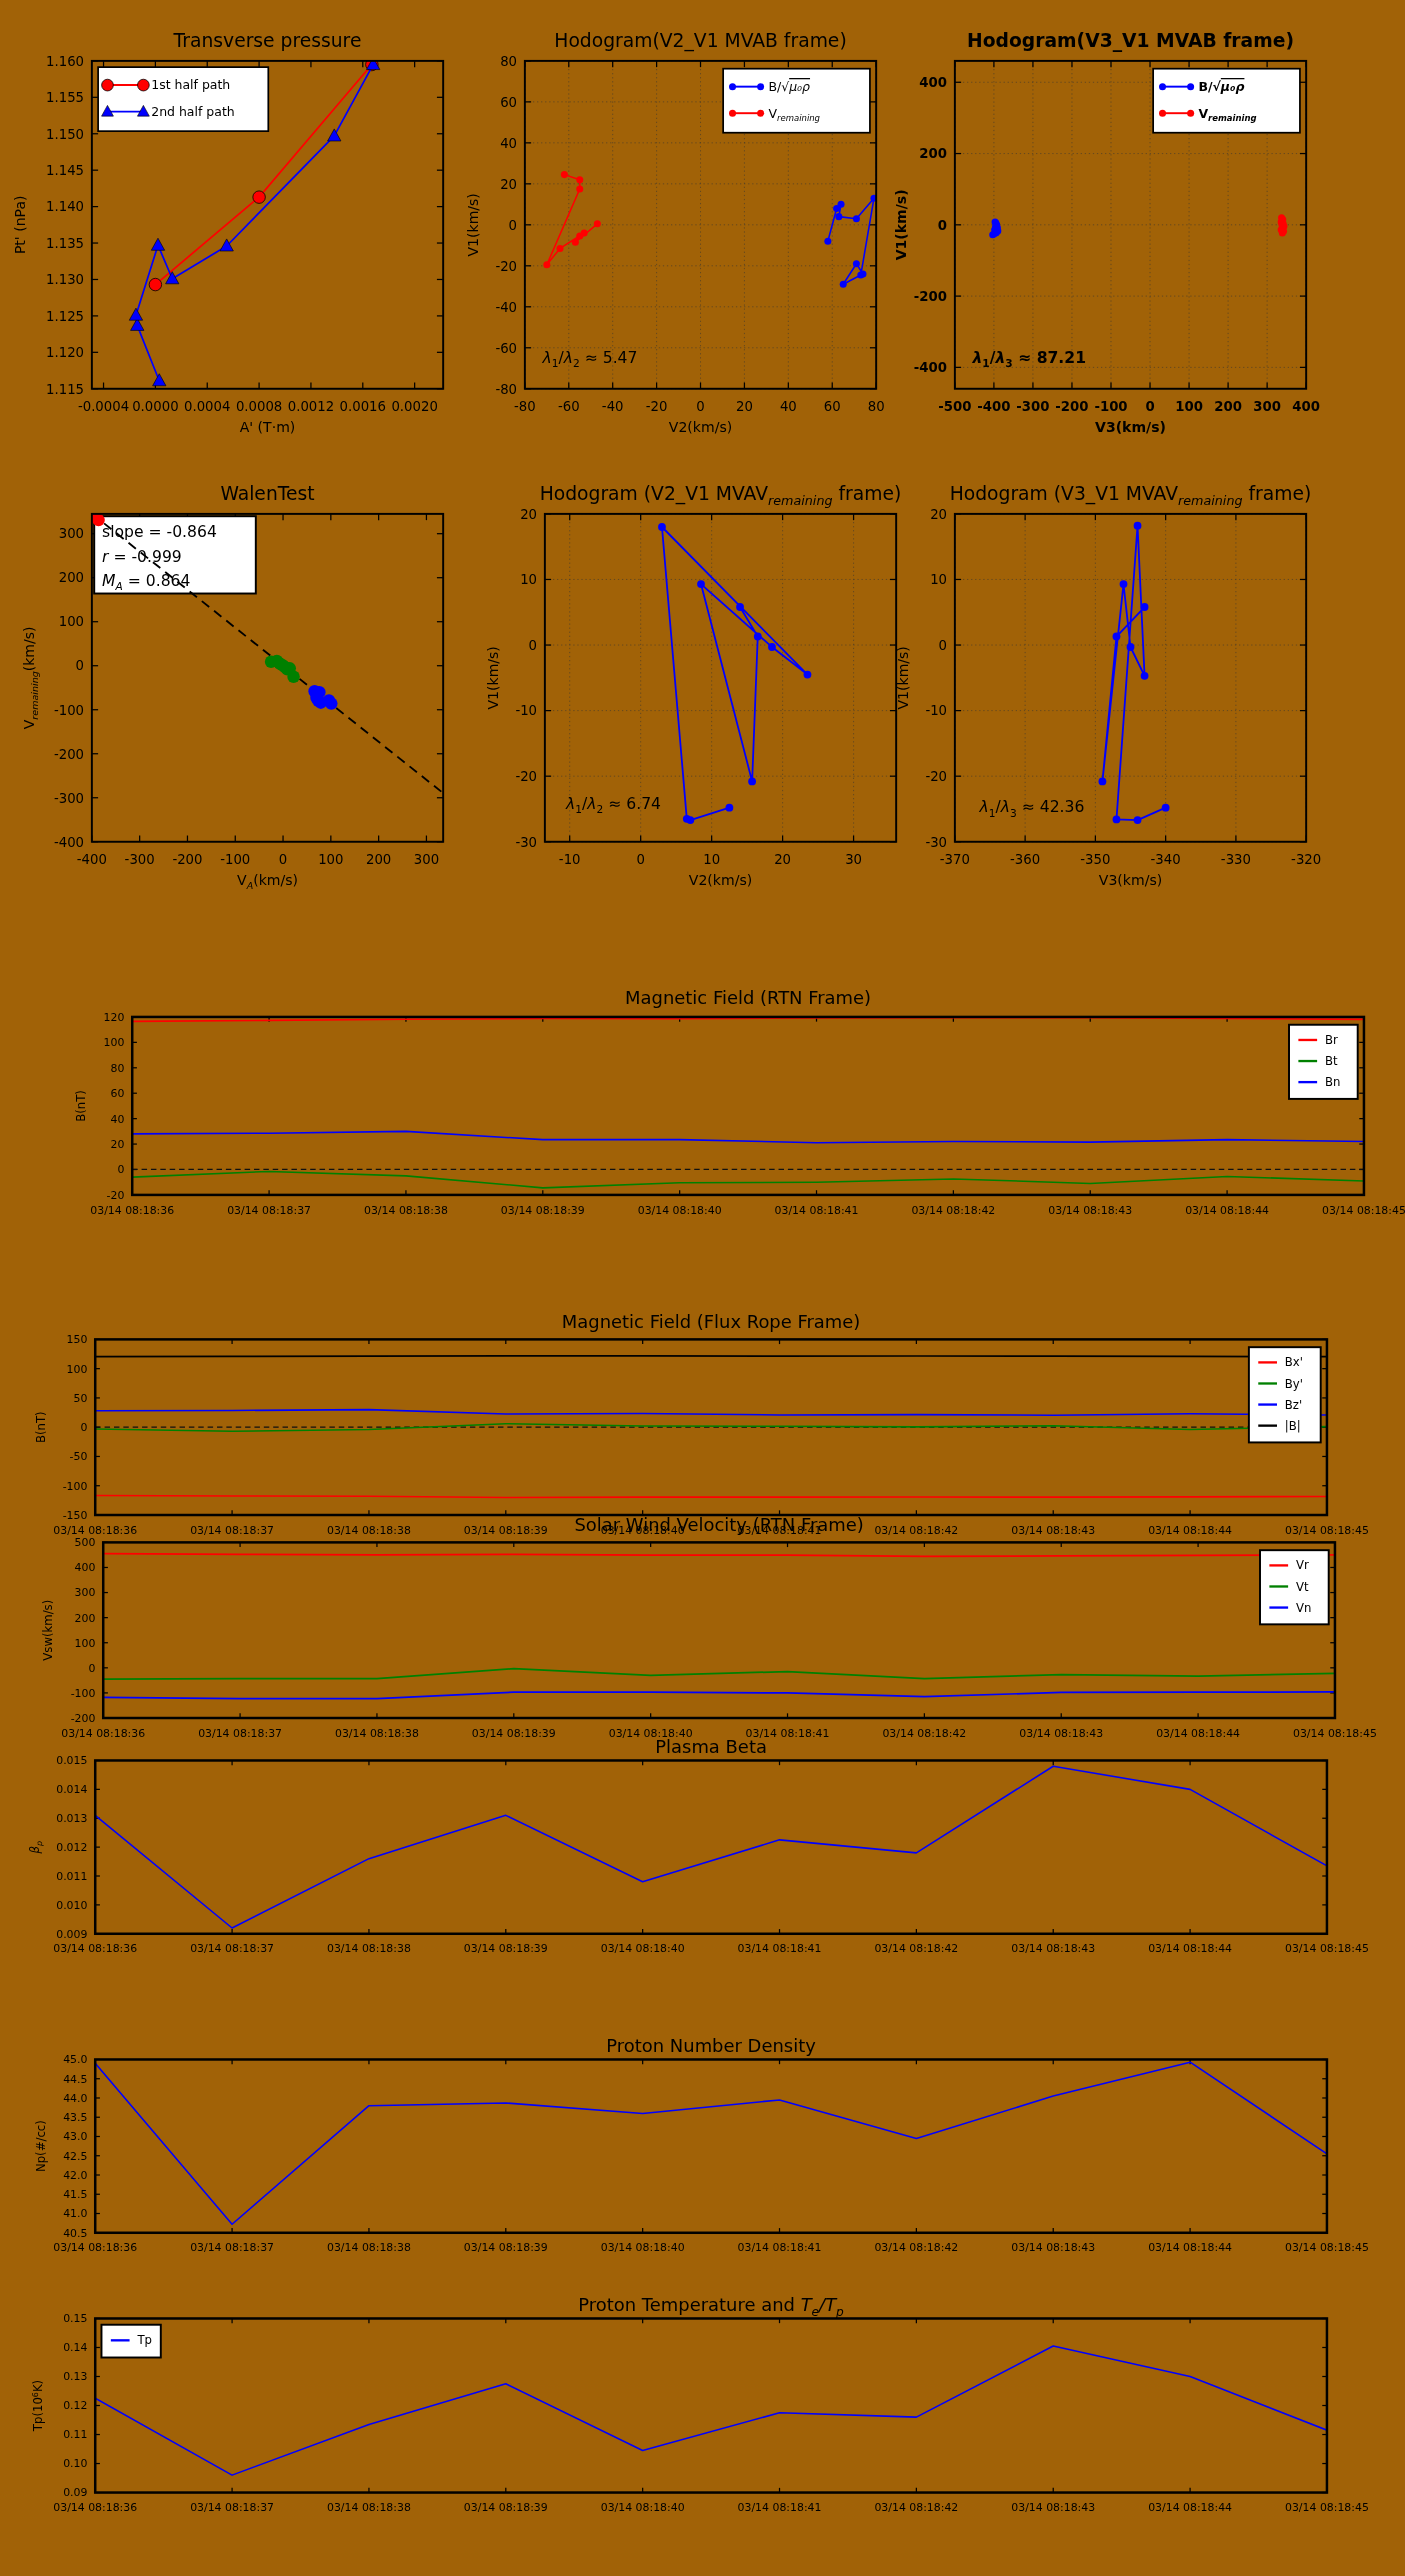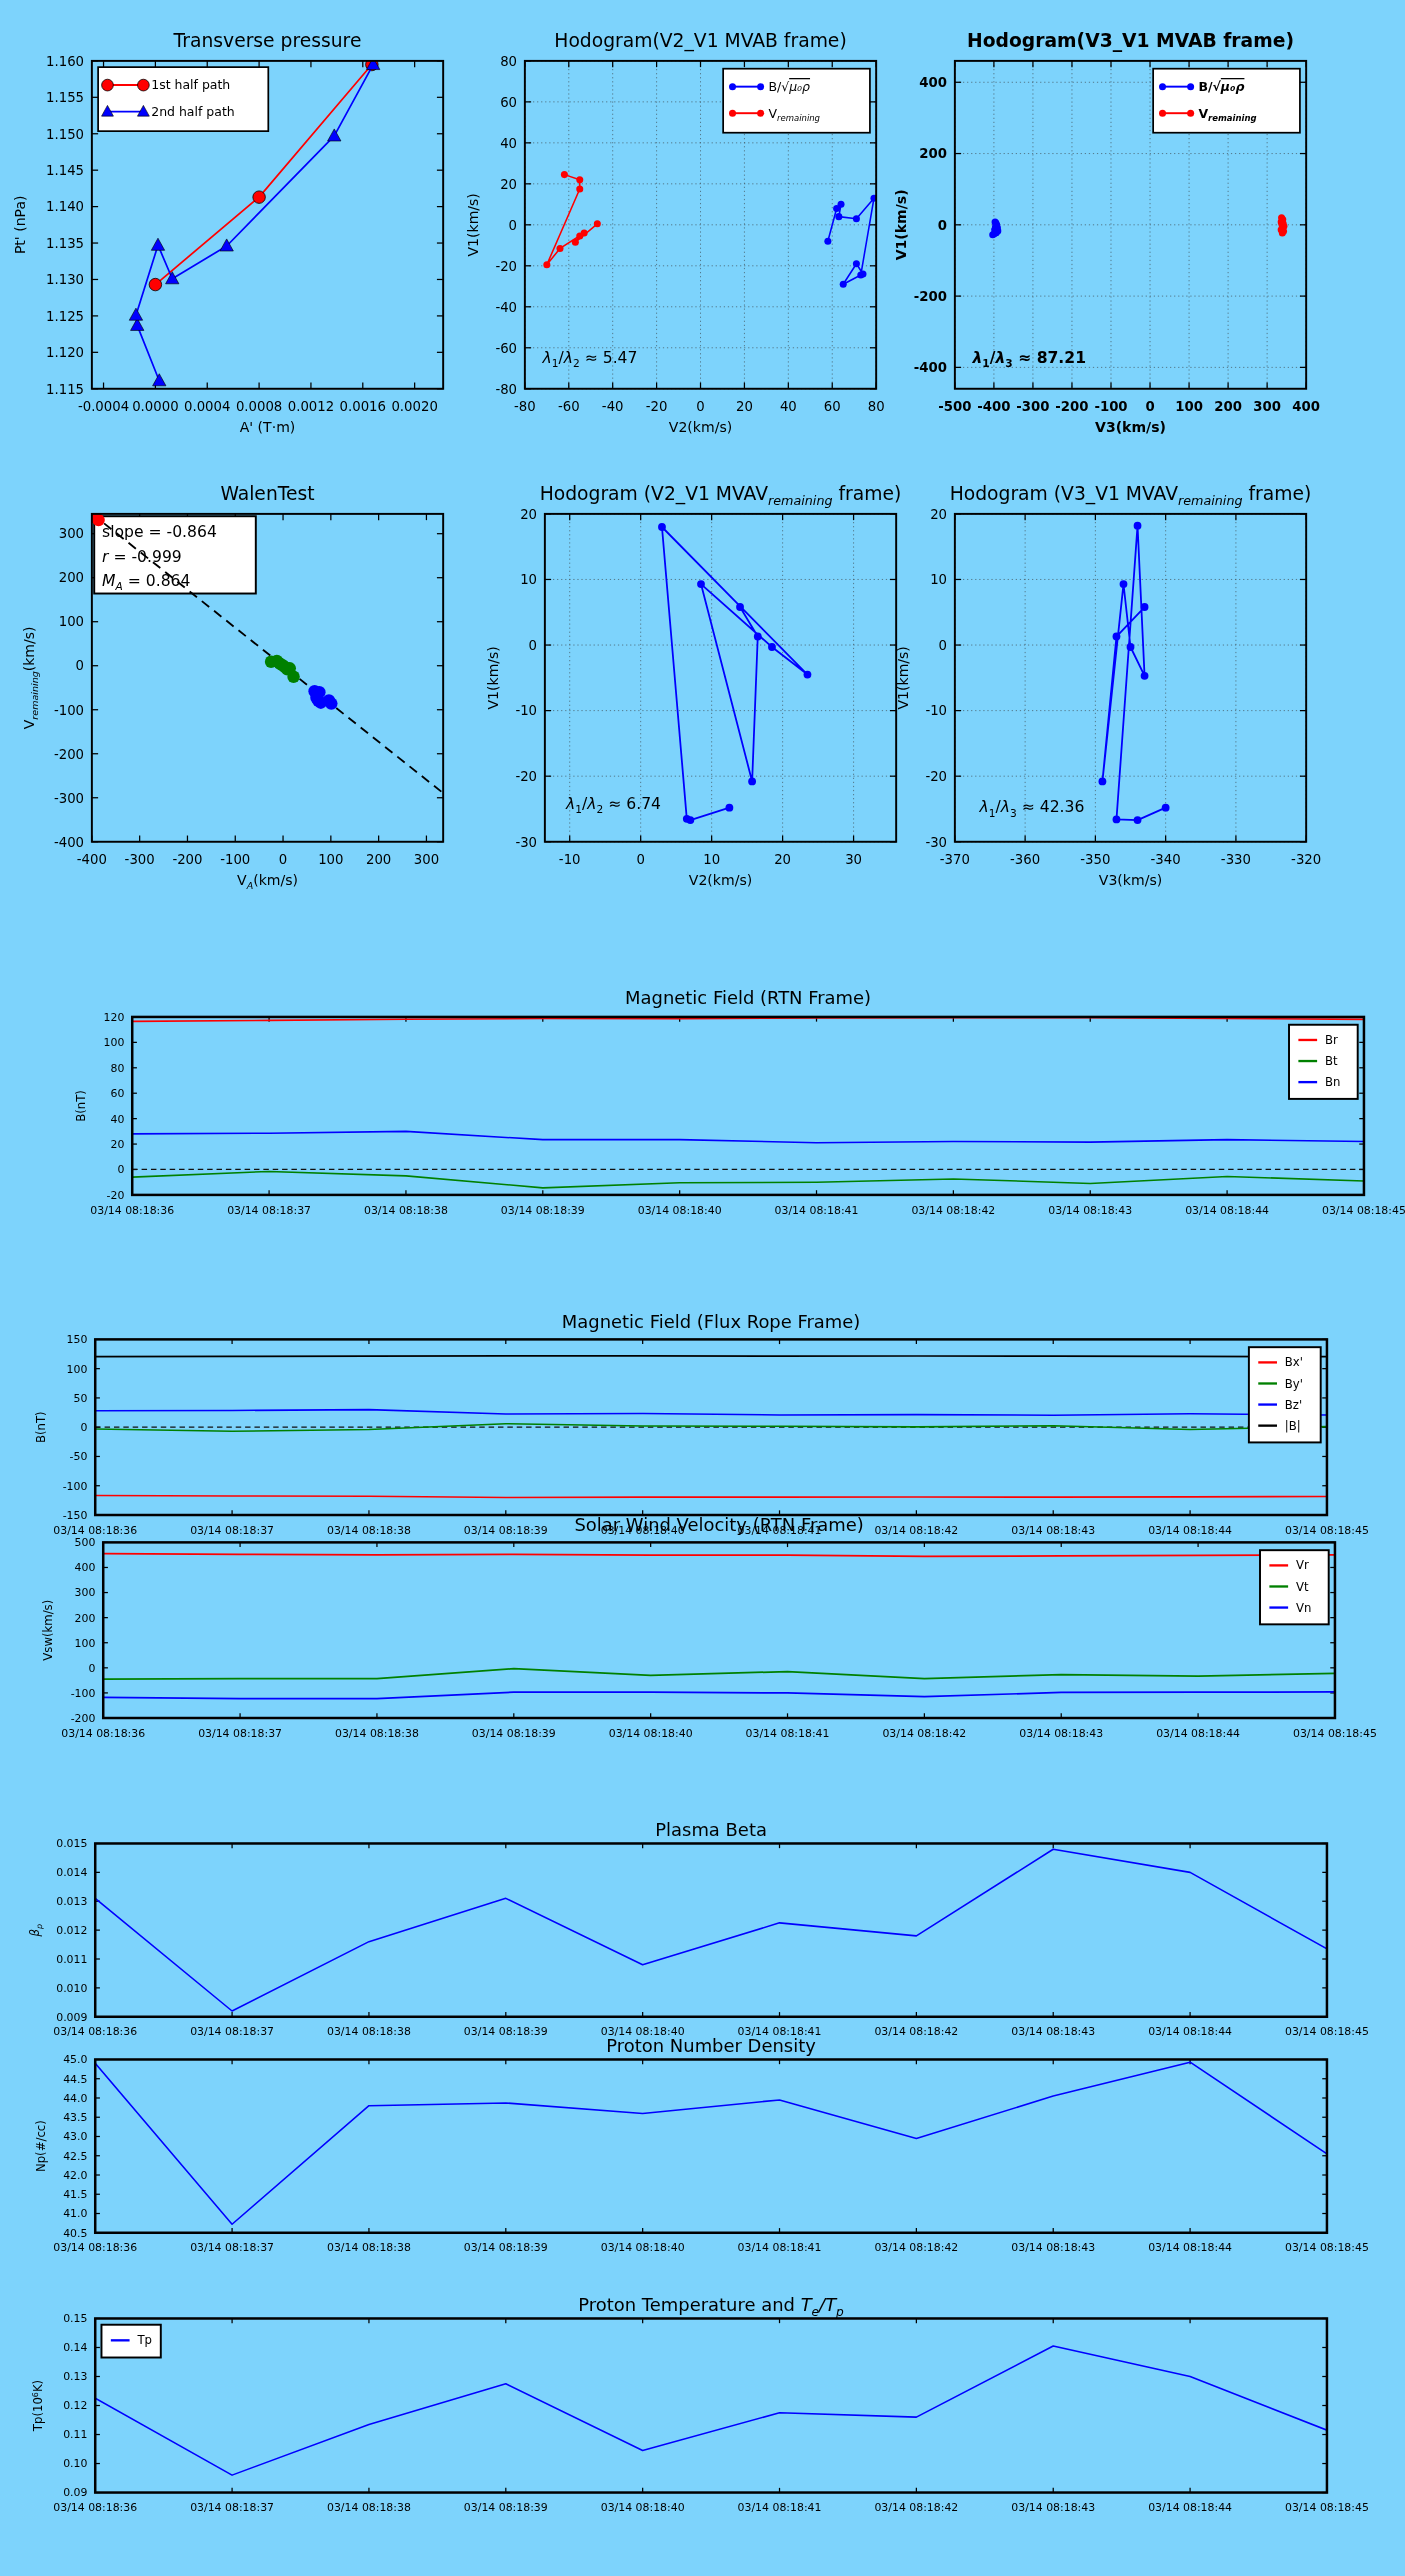--- a/index.html
+++ b/index.html
@@ -1,16 +1,16 @@
 <!DOCTYPE html>
 <html style="font-size:12.5px"><head>
 <meta charset="utf-8">
 <style>
   html,body{margin:0;padding:0;background:#ffffff;}
-  #canvas{position:relative;width:1405px;height:2576px;background:#7dd3fc;overflow:hidden;}
+  #canvas{position:relative;width:1405px;height:2576px;background:#a16207;overflow:hidden;}
   .chart{position:absolute;}
   svg{display:block;overflow:visible;}
   text{font-family:"DejaVu Sans",sans-serif;fill:#000;}
 </style>
 </head>
 <body>
 
 <div id="canvas">
   <div class="chart" aria-label="transverse-pressure" style="left: 6.2px; top: 14px;">
       <svg width="484" height="456" viewBox="0 0 620 584">
@@ -849,21 +849,21 @@
           <line x1="1616" y1="74.5" x2="1640" y2="74.5" stroke="#ff0000" stroke-width="3"></line>
           <text x="1650" y="79.75" text-anchor="start" font-size="15"><tspan font-size="15" dy="0">Vr</tspan></text>
           <line x1="1616" y1="101.5" x2="1640" y2="101.5" stroke="#008000" stroke-width="3"></line>
           <text x="1650" y="106.75" text-anchor="start" font-size="15"><tspan font-size="15" dy="0">Vt</tspan></text>
           <line x1="1616" y1="128.5" x2="1640" y2="128.5" stroke="#0000ff" stroke-width="3"></line>
           <text x="1650" y="133.75" text-anchor="start" font-size="15"><tspan font-size="15" dy="0">Vn</tspan></text>
         </g>
         <text x="56" y="157.5" text-anchor="middle" font-size="15" transform="rotate(-90 56 157.5)"><tspan font-size="15" dy="0">Vsw(km/s)</tspan></text>
       </svg>
     </div>
-  <div class="chart" aria-label="plasma-beta" style="left: 0px; top: 1812px;">
+  <div class="chart" aria-label="plasma-beta" style="left: 0px; top: 1729px;">
       <svg width="1405" height="262" viewBox="0 0 1800 335">
         <defs>
           <clipPath id="clip9">
             <rect x="122" y="40" width="1578" height="222"></rect>
           </clipPath>
         </defs>
         <text x="911" y="30" text-anchor="middle" font-size="23"><tspan font-size="23" dy="0">Plasma Beta</tspan></text>
         <g stroke="#000000" stroke-width="1.6">
           <line x1="122" y1="262" x2="122" y2="256"></line>
           <line x1="122" y1="40" x2="122" y2="46"></line>

